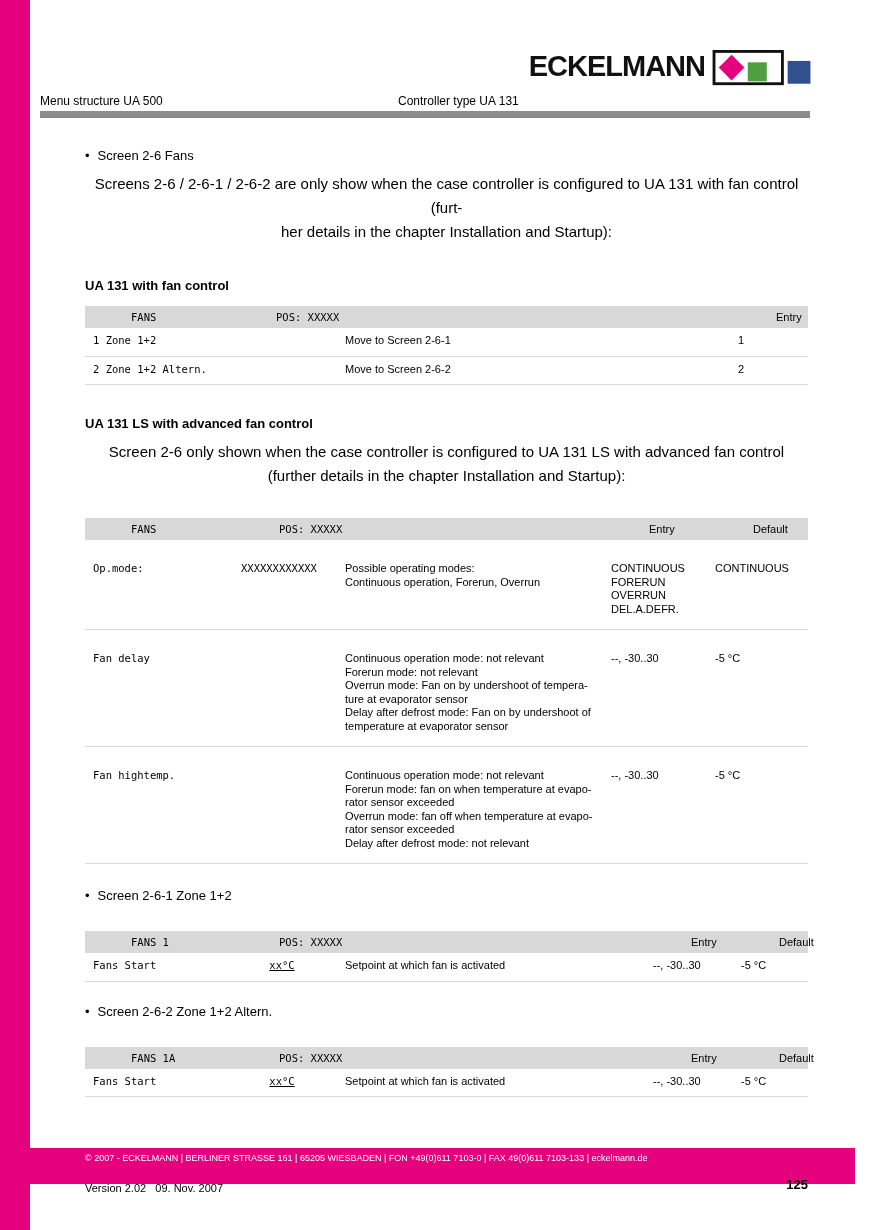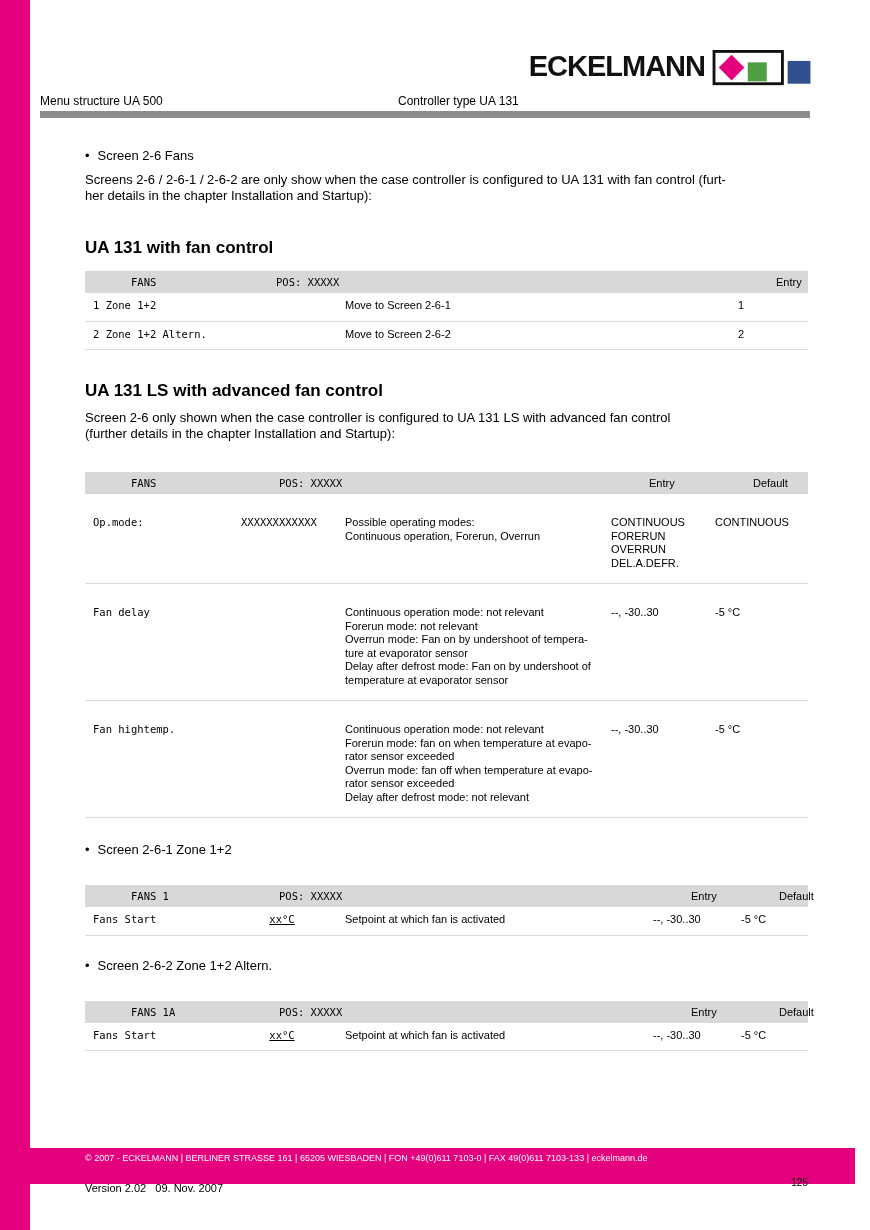--- a/index.html
+++ b/index.html
@@ -19,22 +19,22 @@
 
   .header-labels { position:absolute; top:94px; left:40px; right:60px; font-size:12px; }
   .hl-left { position:absolute; left:0; top:0; }
   .hl-right { position:absolute; left:358px; top:0; }
   .graybar { position:absolute; top:111px; left:40px; width:770px; height:7px; background:var(--graybar,#8c8c8c); }
 
   .content { position:absolute; top:148px; left:85px; width:723px; }
 
   .bullet { display:flex; gap:8px; font-size:13px; line-height:16px; }
   .bullet .dot { font-size:13px; }
-  .para { font-size:13px; line-height:16px; white-space:pre-line; }
-  .hd { font-size:17px; font-weight:bold; }
+  .para { font-size:15px; line-height:24px; white-space:pre-line;text-align:center; }
+  .hd { font-size:13px; font-weight:bold; }
 
   .mt8{margin-top:8px} .mt9{margin-top:9px} .mt13{margin-top:13px} .mt22{margin-top:22px}
   .mt24{margin-top:24px} .mt27{margin-top:27px} .mt30{margin-top:30px} .mt31{margin-top:31px}
   .mt34{margin-top:34px}
 
   .tbl { width:723px; font-size:11px; }
   .thead { background:var(--theadbg,#d8d8d8);padding-left:38px; }
   .t1 .thead, .t1 .trow { display:grid; grid-template-columns:145px 107px 393px 1fr; }
   .t2 .thead, .t2 .trow { display:grid; grid-template-columns:148px 104px 266px 104px 1fr; }
   .t3 .thead, .t3 .trow { display:grid; grid-template-columns:148px 104px 308px 88px 1fr; }
@@ -44,21 +44,21 @@
   .t2 .trow .c { padding-bottom:13px;margin-top:16px; }
   .mono { font-family:"DejaVu Sans Mono", monospace; font-size:10.5px; }
   .val-r { text-align:center; padding-right:14px !important;text-decoration:underline; }
 
   .footer-bar {
     position:absolute; left:30px; right:15px; top:1148px; height:36px;
     background:var(--magenta,#e5007d); color:#fff;
     font-size:9px; line-height:20px; padding-left:55px;
   }
   .version { position:absolute; left:85px; top:1182px; font-size:11px; white-space:pre; }
-  .pagenum { position:absolute; right:62px; top:1177px; font-size:10px; }
+  .pagenum { position:absolute; right:62px; top:1177px; font-size:13px;font-weight:bold; }
 </style>
 </head>
 <body>
 
 <div class="leftbar"></div>
 
 <div class="logo">
   <span class="logo-text">ECKELMANN</span>
   <svg class="logo-mark" viewBox="0 0 104 40" xmlns="http://www.w3.org/2000/svg">
     <rect x="1.5" y="1.5" width="72" height="34" fill="none" stroke="#111" stroke-width="3"></rect>

